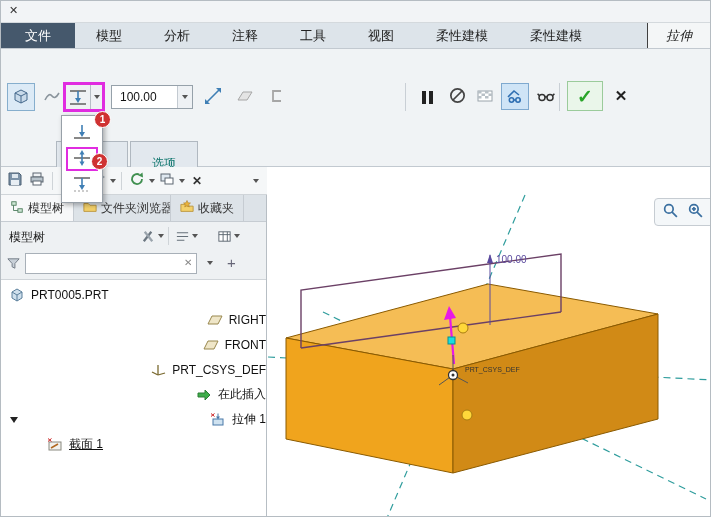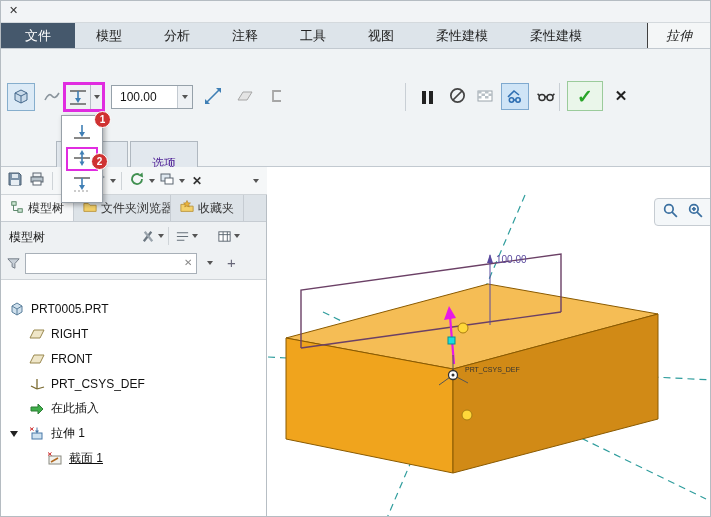--- a/index.html
+++ b/index.html
@@ -50,21 +50,21 @@
   .btn-attach { left:500px; top:34px; width:28px; height:27px;
                 background:#cfe4f6; border:1px solid #7fa9cf; }
   .btn-glasses { left:533px; top:36px; width:24px; height:24px; }
   .btn-ok { left:566px; top:32px; width:36px; height:30px; background:#eaf6ea;
             border:1px solid #9bcb9b; font-size:19px; font-weight:bold; color:#28a428; }
   .btn-cancel { left:608px; top:34px; width:24px; height:26px;
                 font-size:15px; font-weight:bold; color:#222; }
 
   .dtab { position:absolute; top:92px; height:43px; background:#e2e8ee;
           border:1px solid #b0b8c0; border-bottom:none; display:flex;
-          align-items:center; justify-content:center; font-size:12px; color:#4c1d95; }
+          align-items:center; justify-content:center; font-size:12px; color:#0f766e; }
   .dtab-placement { left:55px; width:72px; }
   .dtab-options { left:129px; width:68px; }
   .dtab-properties { left:199px; width:68px; }
 
   .badge { position:absolute; width:17px; height:17px; border-radius:50%;
            background:#cf3232; color:#fff; font-size:10px; font-weight:bold;
            display:flex; align-items:center; justify-content:center;
            border:1px solid #fff; z-index:60; }
   .badge1 { left:93px; top:62px; }
 
@@ -103,25 +103,25 @@
   .filterrow { height:28px; position:relative; }
   .filter-input { position:absolute; left:24px; top:3px; width:172px; height:21px;
                   border:1px solid #a8b0b8; background:#fff; padding:0 18px 0 6px;
                   font:12px "Liberation Sans", sans-serif; }
   .filter-clear { position:absolute; left:183px; top:7px; font-size:10px; color:#888; }
   .filter-caret { position:absolute; left:206px; top:11px; }
   .filter-plus  { position:absolute; left:226px; top:4px; font-size:15px; color:#667; }
   .funnel { position:absolute; left:5px; top:6px; }
 
   .tree { position:absolute; left:0; top:84px; right:0; bottom:0; background:#fff;
-          border-top:1px solid #d0d5d9; padding-top:16px; overflow:hidden; }
+          border-top:1px solid #d0d5d9; padding-top:2px; overflow:hidden; }
   .trow { height:25px; position:relative; display:flex; align-items:center;
           font-size:12px; color:#111; }
   .trow .ticon { width:16px; height:16px; margin-right:6px; flex:none; display:inline-flex; }
-  .i0 { padding-left:8px; } .i1 { padding-left:28px; } .i2 { padding-left:46px;text-decoration:underline; }
+  .i0 { padding-left:8px; } .i1 { padding-left:28px;justify-content:flex-end; } .i2 { padding-left:46px;text-decoration:underline; }
   .twisty { position:absolute; left:9px; top:10px; width:0; height:0;
             border-top:6px solid #222; border-left:4px solid transparent;
             border-right:4px solid transparent; }
 
   
   .viewport { position:absolute; left:267px; top:166px; right:0; bottom:0;
               background:#fff; overflow:hidden; }
   .scene { position:absolute; left:0; top:0; }
   .zoomwidget { position:absolute; left:386px; top:31px; width:64px; height:28px;
                 background:#f4f7f9; border:1px solid #c6ccd2; border-radius:4px;

